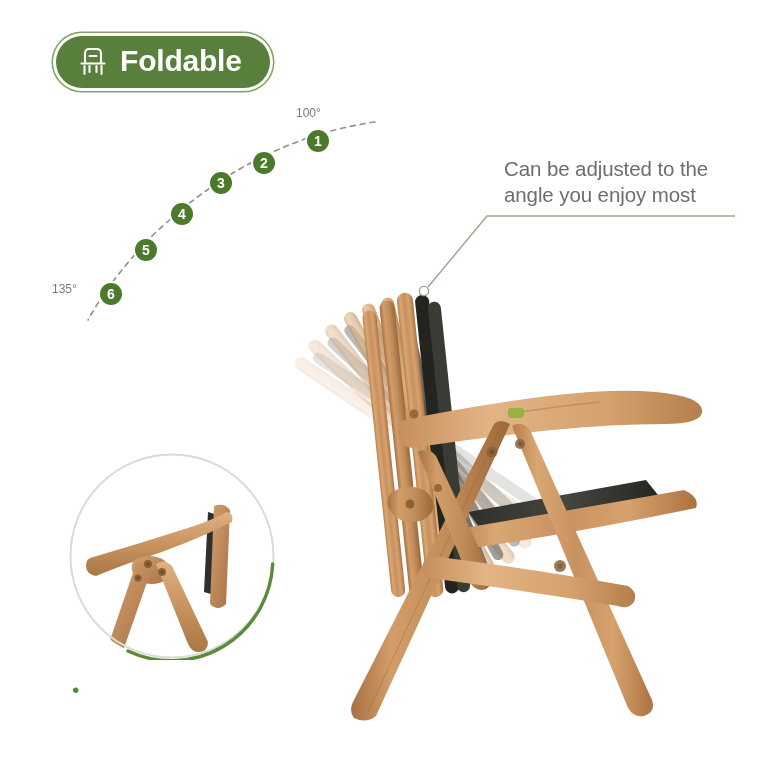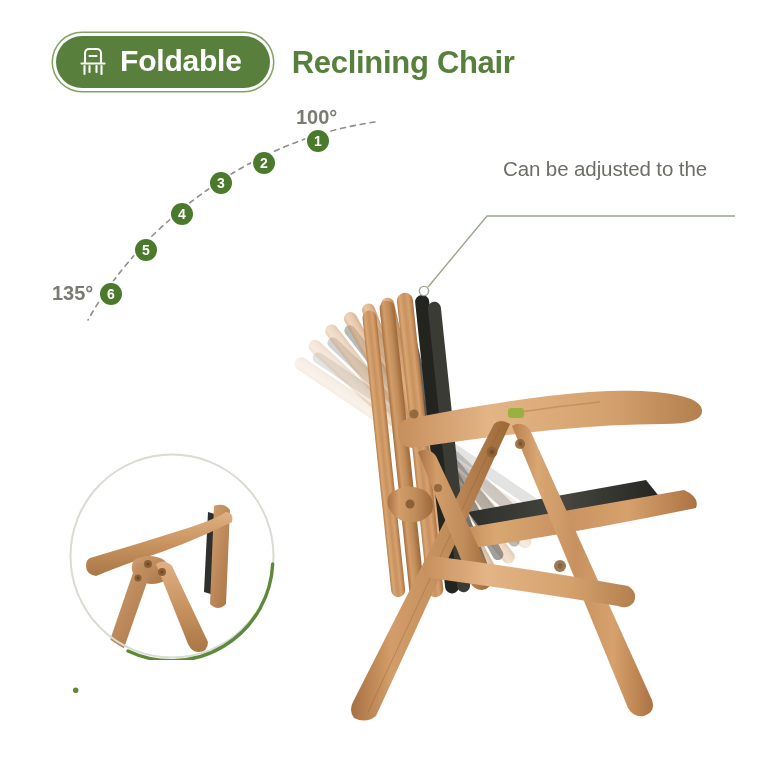--- a/index.html
+++ b/index.html
@@ -58,22 +58,22 @@
     font-weight: bold;
     letter-spacing: -0.3px;
     white-space: nowrap;
     line-height: 1;
   }
 
   
   .angle-label {
     position: absolute;
     color: #7b7b72;
-    font-size: 20px;
-    font-weight: bold;
+    font-size: 12px;
+    font-weight: normal;
     letter-spacing: 0px;
     white-space: nowrap;
     line-height: 1;
   }
   #angle-top  { left: 296px; top: 107px; }
   #angle-bottom { left: 52px; top: 283px; }
 
   .step-badge {
     position: absolute;
     width: 22px; height: 22px;
@@ -83,23 +83,22 @@
     font-size: 14px;
     font-weight: bold;
     display: flex; align-items: center; justify-content: center;
     line-height: 1;
     box-shadow: 0 0 0 2px #ffffff;
   }
 
   
   #callout-text {
     position: absolute;
-    left: 476px; top: 156px;
+    left: 504px; top: 156px;
     width: 258px;
-    text-align: center;
     color: #6e6e68;
     font-size: 20.5px;
     line-height: 1.28;
     letter-spacing: -0.1px;
   }
 
   
   #bottom-caption {
     position: absolute;
     left: 72px; top: 677px;
@@ -309,37 +308,37 @@
             <line x1="11.5" y1="11" x2="18.5" y2="11"></line>
             <line x1="3.5" y1="18.5" x2="26.5" y2="18.5"></line>
             <line x1="6.5" y1="21" x2="6.5" y2="29"></line>
             <line x1="23.5" y1="21" x2="23.5" y2="29"></line>
             <line x1="11.5" y1="21" x2="11.5" y2="27"></line>
             <line x1="18.5" y1="21" x2="18.5" y2="27"></line>
           </g>
         </svg>
         <span class="pill-label">Foldable</span>
       </div>
-      <div id="product-title">Reclining Chair</div>
     </div>
 
     <div class="angle-label" id="angle-top">100°</div>
     <div class="angle-label" id="angle-bottom">135°</div>
 
     <div id="step-badges">
         <div class="step-badge" style="left: 307px; top: 130px; background: rgb(76, 122, 44);">1</div>
         <div class="step-badge" style="left: 253px; top: 152px; background: rgb(76, 122, 44);">2</div>
         <div class="step-badge" style="left: 210px; top: 172px; background: rgb(76, 122, 44);">3</div>
         <div class="step-badge" style="left: 171px; top: 203px; background: rgb(76, 122, 44);">4</div>
         <div class="step-badge" style="left: 135px; top: 239px; background: rgb(76, 122, 44);">5</div>
         <div class="step-badge" style="left: 100px; top: 283px; background: rgb(76, 122, 44);">6</div>
       </div>
 
     <div id="callout-text">
       <div>Can be adjusted to the</div>
+      <div>angle you enjoy most</div>
     </div>
 
     <div id="bottom-caption">
       <span class="bullet">•</span>
     </div>
 
   </div>
 </div>
 
 </body></html>

